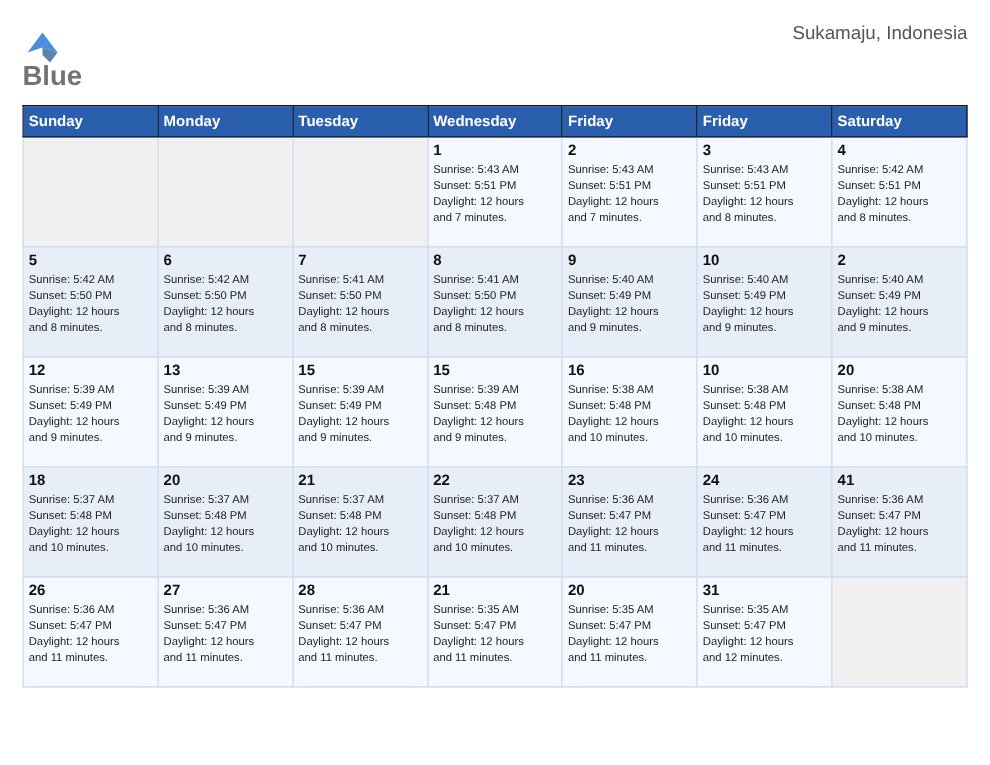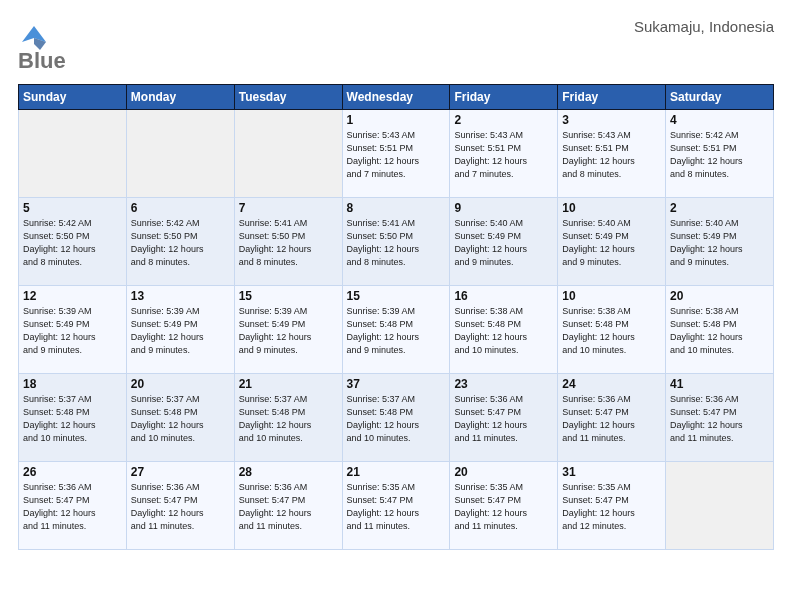--- a/index.html
+++ b/index.html
@@ -282,21 +282,21 @@
 and 10 minutes.</div>
           </td>
           <td>
             <span class="day-num">21</span>
             <div class="cell-info" style="white-space: pre-line;">Sunrise: 5:37 AM
 Sunset: 5:48 PM
 Daylight: 12 hours
 and 10 minutes.</div>
           </td>
           <td>
-            <span class="day-num">37</span>
+            <span class="day-num">22</span>
             <div class="cell-info" style="white-space: pre-line;">Sunrise: 5:37 AM
 Sunset: 5:48 PM
 Daylight: 12 hours
 and 10 minutes.</div>
           </td>
           <td>
             <span class="day-num">23</span>
             <div class="cell-info" style="white-space: pre-line;">Sunrise: 5:36 AM
 Sunset: 5:47 PM
 Daylight: 12 hours

